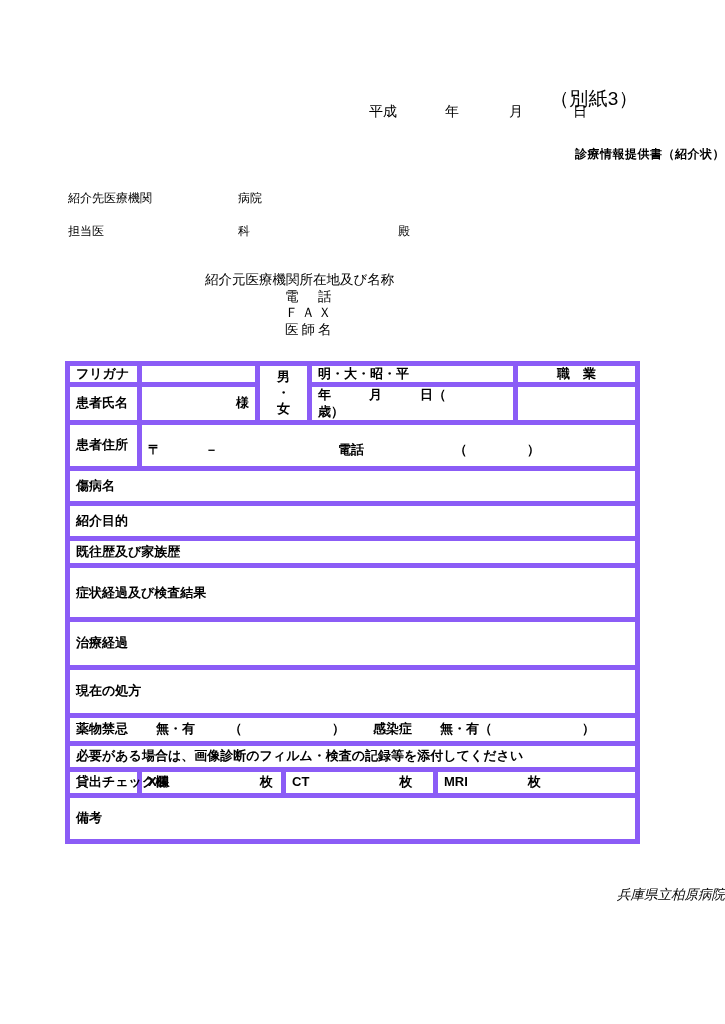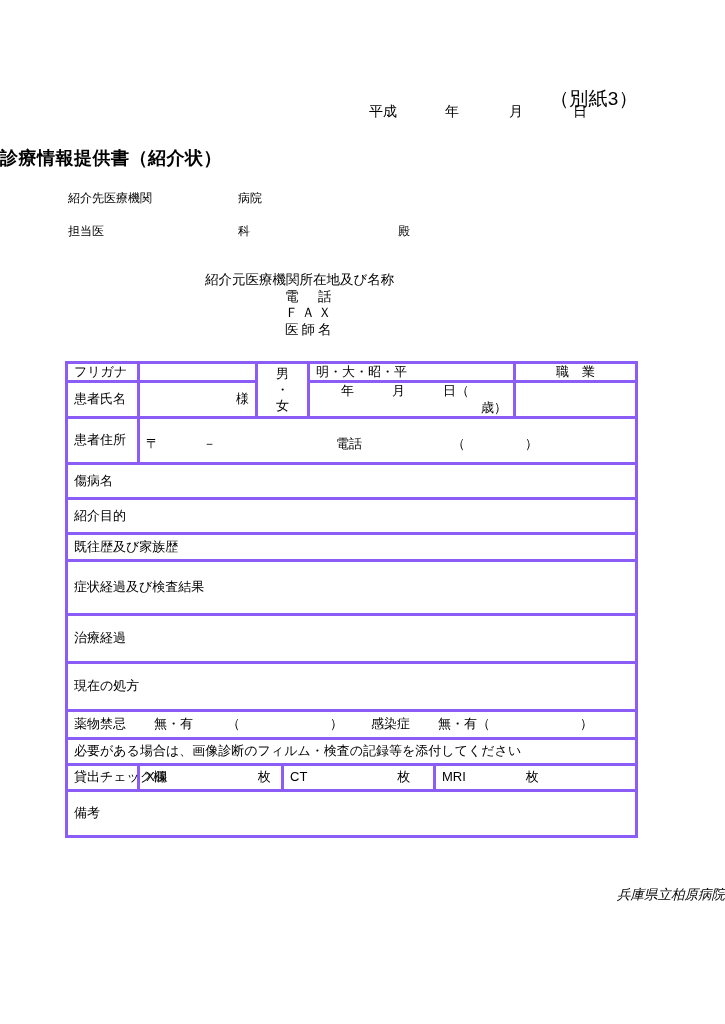--- a/index.html
+++ b/index.html
@@ -50,22 +50,22 @@
   .era-line span { display: inline-block; }
   .era-line .era      { margin-right: 48px; }
   .era-line .yr       { margin-right: 50px; }
   .era-line .mo       { margin-right: 50px; }
 
   .doc-title {
     position: absolute;
     top: 146px;
     left: 0;
     width: 725px;
-    text-align: left;
-    font-size: 18px;
+    text-align: right;
+    font-size: 12px;
     font-weight: bold;
     letter-spacing: 0.5px;
   }
 
   .dest-block {
     position: absolute;
     left: 68px;
     top: 190px;
     font-size: 12px;
   }
@@ -92,24 +92,25 @@
   .form-table {
     position: absolute;
     left: 65px;
     top: 361px;
     width: 570px;
     border-collapse: collapse;
     table-layout: fixed;
     font-size: 13px;
   }
   .form-table td {
-    border: 3px solid #8b5cf6;
+    border: 5px solid #8b5cf6;
     padding: 0 6px;
     vertical-align: middle;
     line-height: 1.25;
+    font-weight: bold;
   }
   .form-table td.top-align {
     vertical-align: top;
     padding-top: 17px;
   }
   .nowrap { white-space: nowrap; }
 
   .cell-label { white-space: nowrap; }
   .cell-center { text-align: center; }
   .cell-right  { text-align: right; }
@@ -122,21 +123,21 @@
   }
   .gender-cell .g { display: block; }
 
   .sp-a { display: inline-block; width: 34px; }
   .sp-b { display: inline-block; width: 28px; }
   .sp-c { display: inline-block; width: 44px; }
   .sp-d { display: inline-block; width: 60px; }
   .sp-e { display: inline-block; width: 90px; }
   .sp-f { display: inline-block; width: 120px; }
 
-  .dob-line { text-align: right; letter-spacing: 0px; }
+  .dob-line { text-align: left; letter-spacing: 0px; }
   .dob-line .gap-m { display: inline-block; width: 38px; }
 
   .addr-top { white-space: nowrap; }
 
   .footer {
     position: absolute;
     top: 886px;
     left: 0;
     width: 725px;
     text-align: right;

